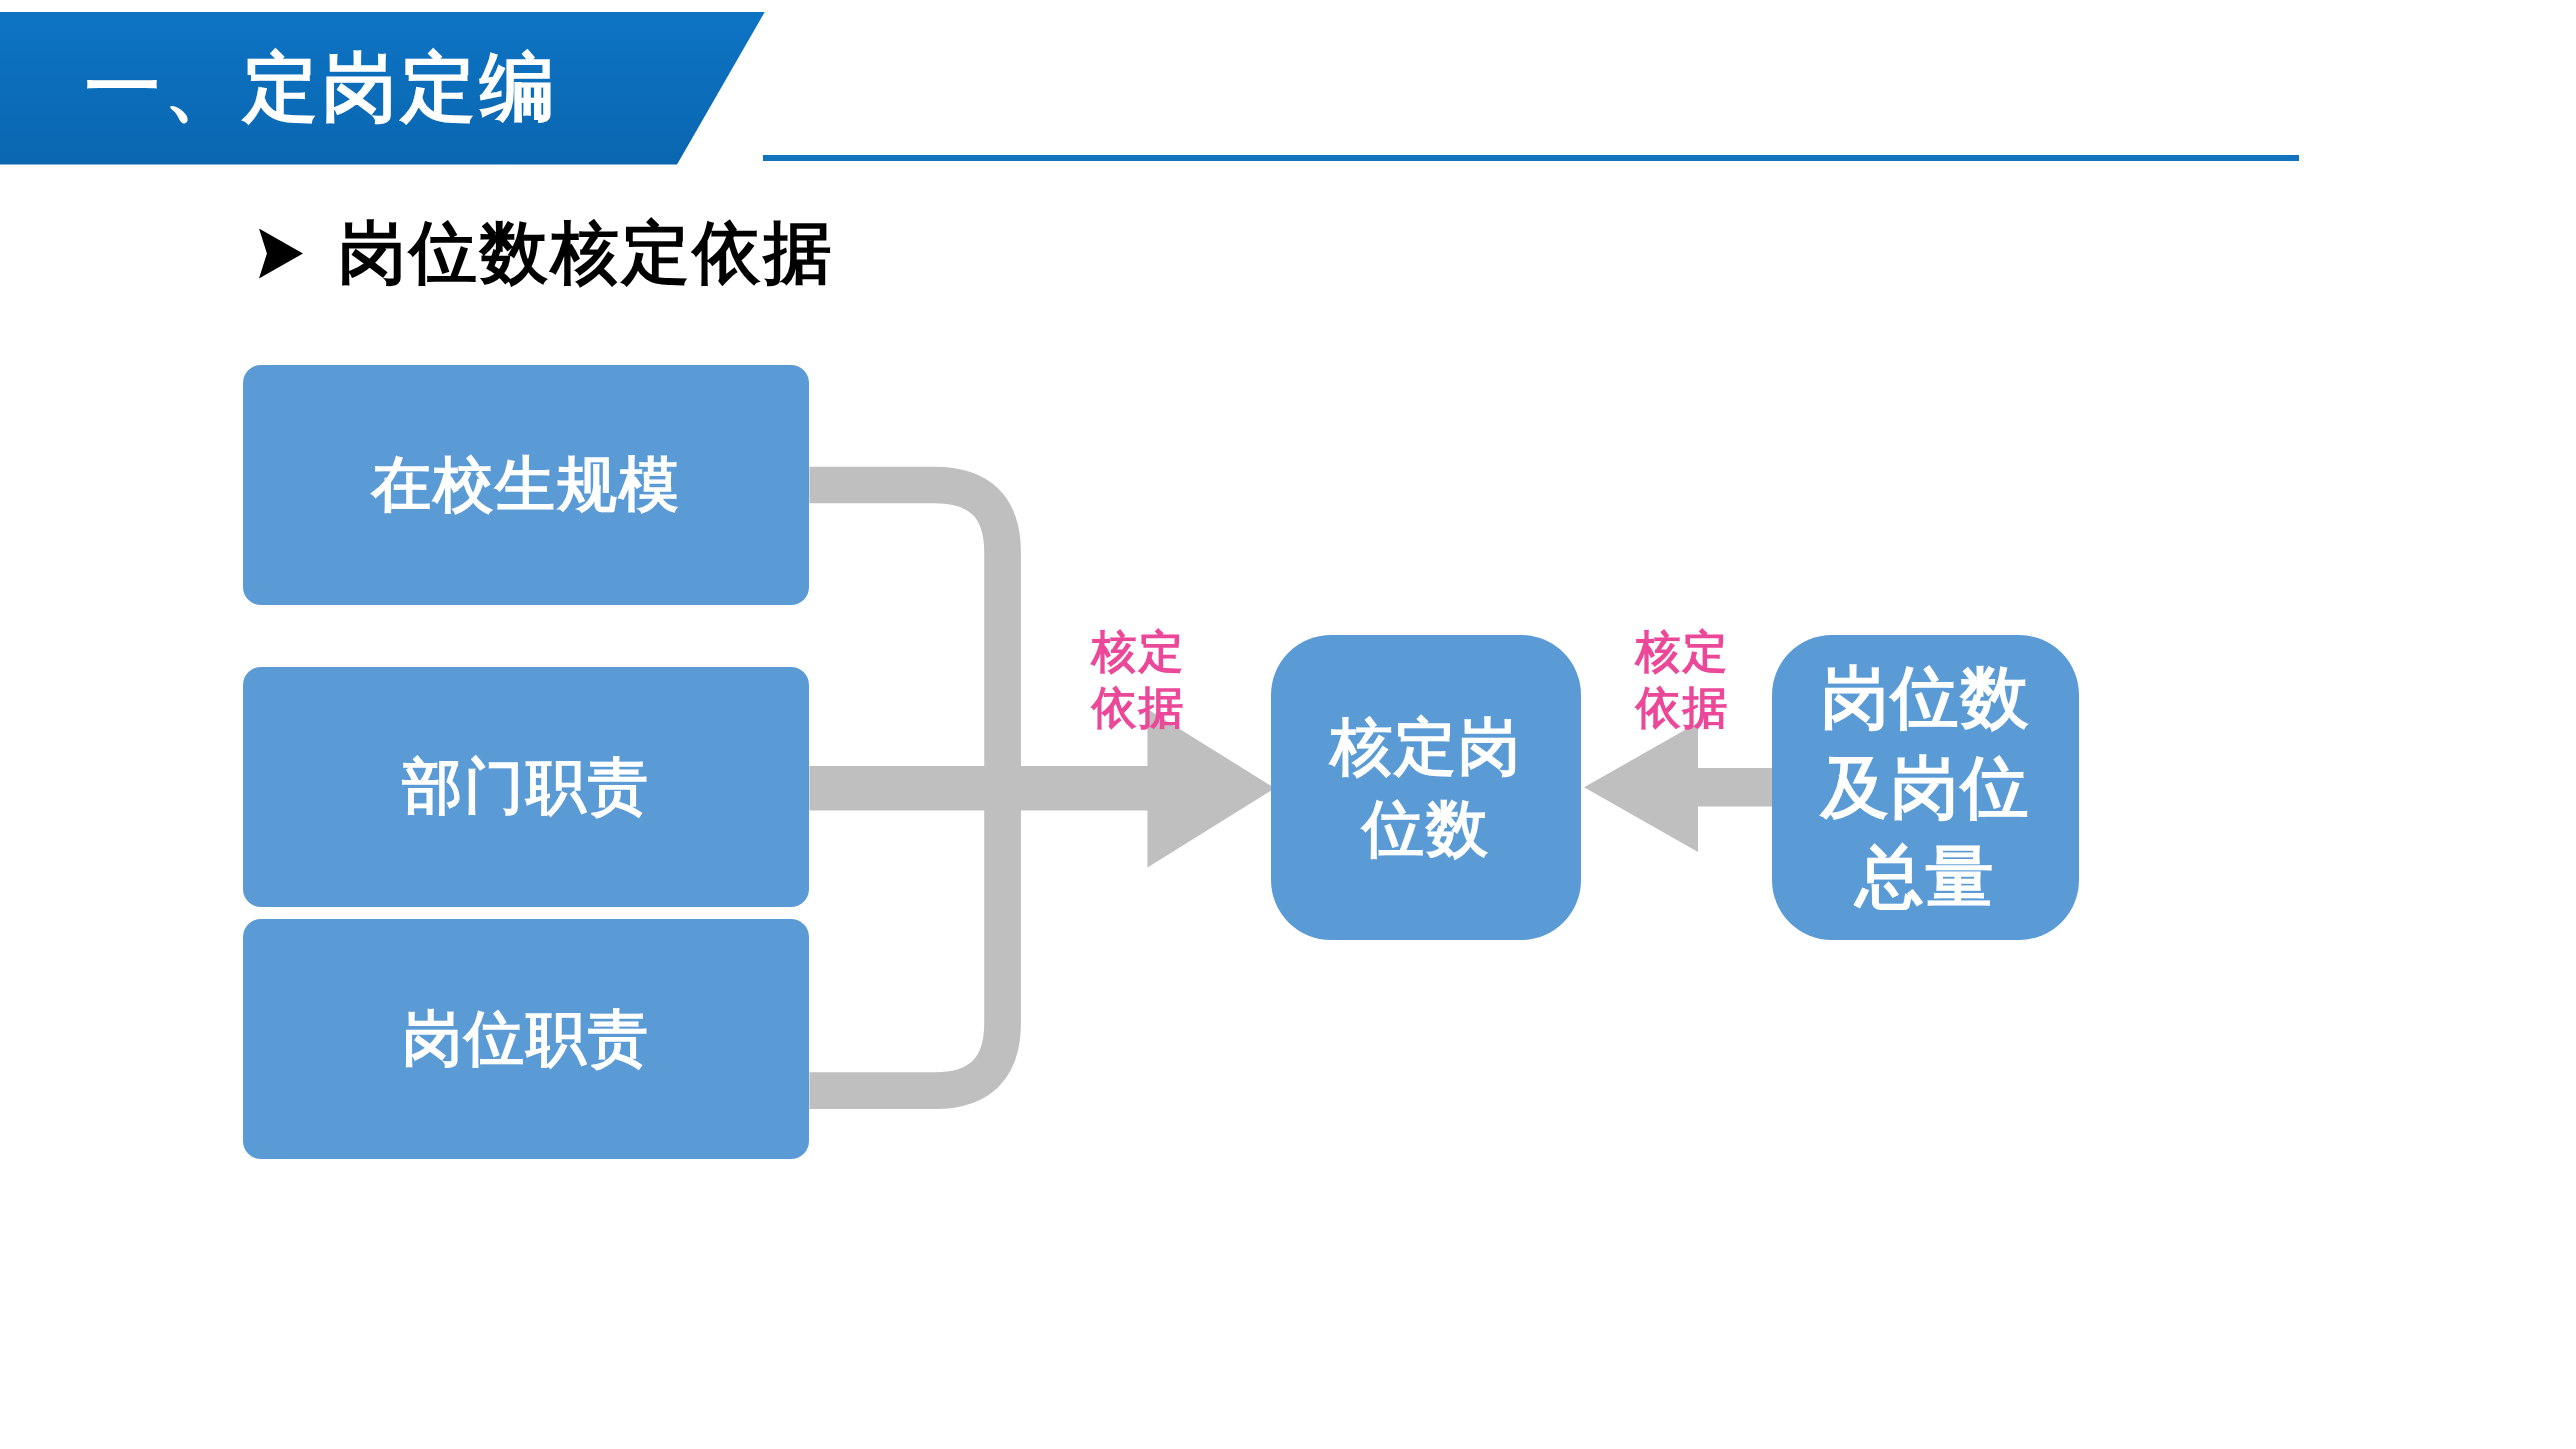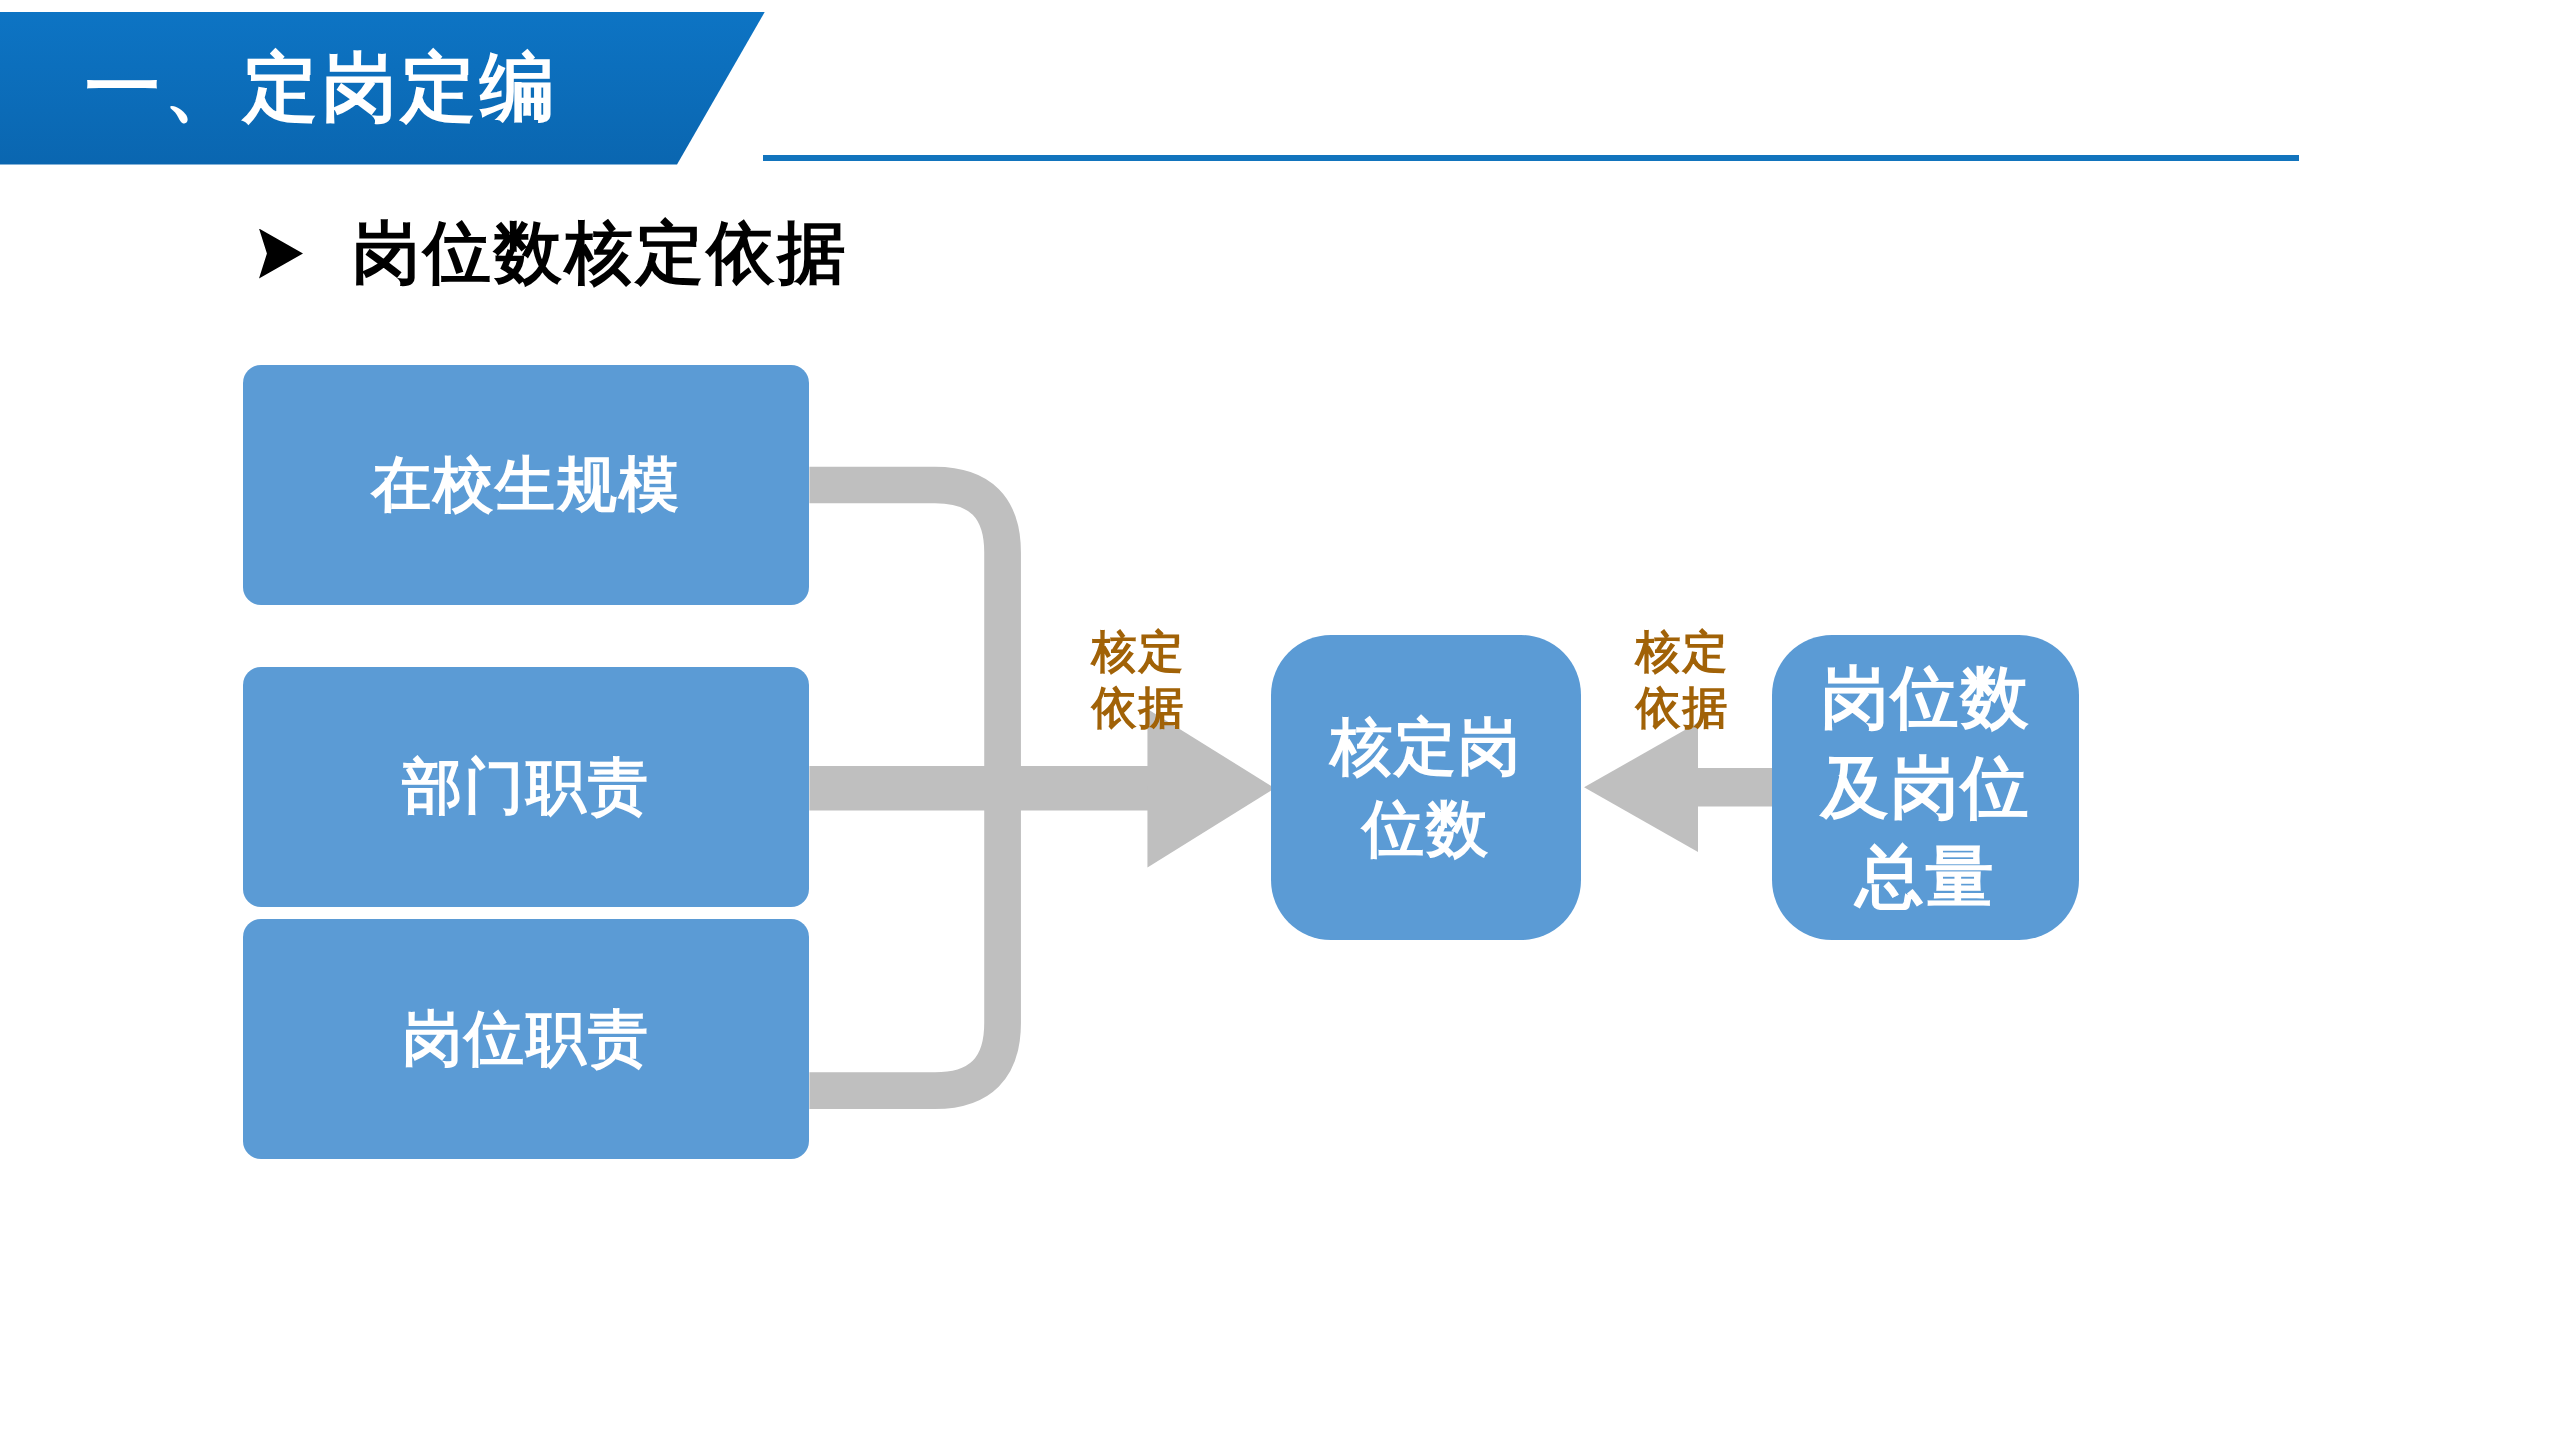--- a/index.html
+++ b/index.html
@@ -39,21 +39,21 @@
     background: #1274bd;
   }
 
   
   .bullet-line {
     position: absolute;
     left: 259px; top: 205px;
     height: 97px;
     display: flex;
     align-items: center;
-    gap: 49px;
+    gap: 35px;
   }
   .bullet-arrow {
     width: 44px; height: 50px;
     background: #000000;
     clip-path: polygon(0 0, 100% 50%, 0 100%, 18% 50%);
     flex: 0 0 auto;
   }
   .bullet-text {
     color: #000000;
     font-size: 68px;
@@ -109,21 +109,21 @@
   .prelines {
     white-space: pre-line;
     line-height: 1.32;
     letter-spacing: 1.9px;
   }
 
   
   .red-label {
     position: absolute;
     width: 155px;
-    color: #a16207;
+    color: #ec4899;
     font-size: 45px;
     font-weight: 600;
     line-height: 1.25;
     text-align: center;
     white-space: pre-line;
     letter-spacing: 1.9px;
   }
   .red-label-left  { left: 1061px; top: 624px; }
   .red-label-right { left: 1605px; top: 624px; }
 </style>

